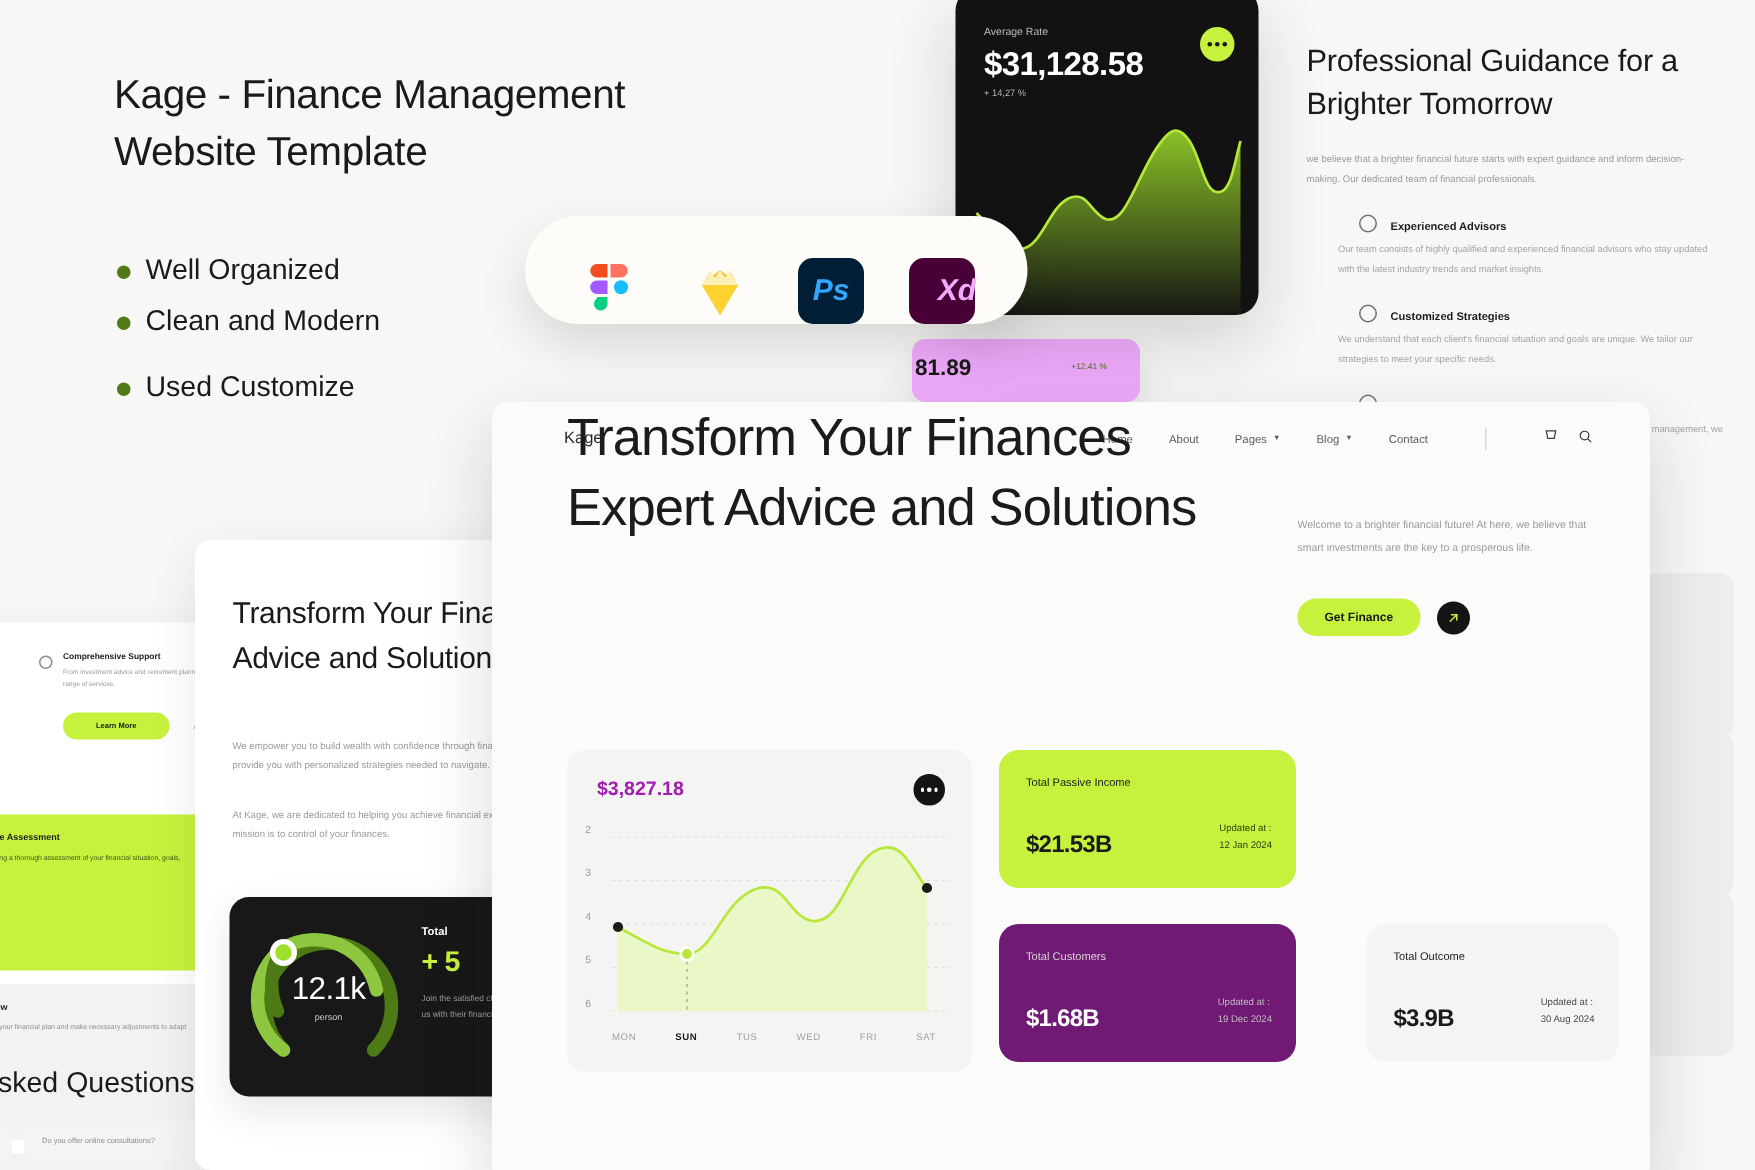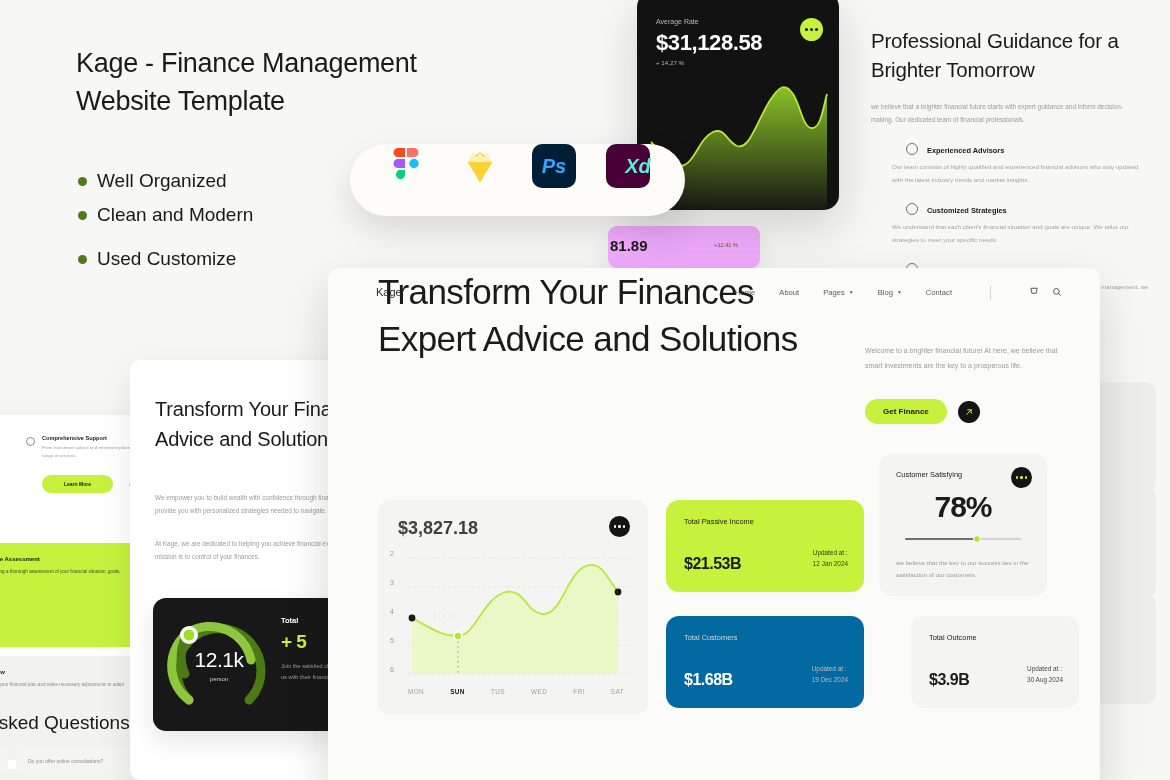--- a/index.html
+++ b/index.html
@@ -156,30 +156,30 @@
   .gi-top { display: flex; align-items: flex-end; gap: 9px; margin-left: 35px; }
   .gi-ring { width: 12px; height: 12px; border-radius: 50%; border: 1.2px solid #707070; flex: none; }
   .gi-title { font-size: 7.4px; font-weight: 700; color: #1b1b1b; }
   .gi-body { font-size: 6.2px; line-height: 2.0; color: #a4a4a4; margin: 6px 0 0 21px; width: 258px; }
 
   
   .tools {
     position: absolute; left: 350px; top: 144px; width: 335px; height: 72px;
     background: #fdfcf8; border-radius: 36px;
     box-shadow: 0 14px 34px rgba(0,0,0,.13);
-    display: flex; align-items: flex-start; gap: 30px; padding-left: 34px;
+    display: flex; align-items: flex-end; gap: 30px; padding-left: 34px;
   }
   .tool { width: 44px; height: 44px; position: relative; flex: none; }
   .ps, .xd {
     width: 44px; height: 44px; border-radius: 10px;
     display: flex; align-items: center; justify-content: center;
     font-size: 20px; font-weight: 700; font-style: italic;
   }
   .ps { background: #001e36; color: #31a8ff; }
-  .xd { background: #470137; color: #5eead4; padding-left: 20px; }
+  .xd { background: #470137; color: #f0abfc; padding-left: 20px; }
 
   
   .hero {
     left: 328px; top: 268px; width: 772px; height: 520px;
     background: #fbfbfa; border-radius: 11px;
   }
   .hero-nav {
     position: absolute; left: 0; right: 0; top: 0; height: 48px;
     display: flex; align-items: center; padding: 0 38px 0 48px;
   }
@@ -207,42 +207,42 @@
   .btn-arrow {
     width: 22px; height: 22px; border-radius: 50%; background: #141414;
     display: flex; align-items: center; justify-content: center;
   }
 
   
   .w-chart {
     position: absolute; left: 50px; top: 232px; width: 270px; height: 215px;
     background: #f4f4f2; border-radius: 13px;
   }
-  .wc-val { position: absolute; left: 20px; top: 18px; font-size: 18px; font-weight: 700; color: #404040; }
+  .wc-val { position: absolute; left: 20px; top: 18px; font-size: 13px; font-weight: 700; color: #a21caf; }
   .wc-menu {
     position: absolute; right: 18px; top: 16px; width: 21px; height: 21px;
     background: #141414; border-radius: 50%;
     display: flex; align-items: center; justify-content: center; gap: 2px;
   }
   .wc-menu i { width: 2.6px; height: 2.6px; background: #fff; border-radius: 50%; display: block; }
   .wc-plot { position: absolute; left: 12px; top: 52px; width: 248px; height: 132px; }
   .wc-ylab {
     position: absolute; left: 0; width: 16px; text-align: right;
     font-size: 7px; color: #9a9a9a;
   }
   .wc-xaxis {
     position: absolute; left: 12px; right: 12px; top: 188px;
     display: flex; justify-content: space-between; padding: 0 12px 0 18px;
   }
   .wc-xlab { font-size: 6.4px; color: #a0a0a0; letter-spacing: .4px; }
   .wc-xlab.active { color: #1b1b1b; font-weight: 700; }
 
   .w-stat { position: absolute; border-radius: 13px; }
   .w-green { left: 338px; top: 232px; width: 198px; height: 92px; background: #c6f23e; }
-  .w-dark  { left: 338px; top: 348px; width: 198px; height: 92px; background: #0369a1; }
+  .w-dark  { left: 338px; top: 348px; width: 198px; height: 92px; background: #701a75; }
   .w-outcome { left: 583px; top: 348px; width: 168px; height: 92px; background: #f4f4f2; }
   .ws-h { position: absolute; left: 18px; top: 17px; font-size: 7.4px; }
   .ws-v { position: absolute; left: 18px; bottom: 19px; font-size: 16px; font-weight: 700; letter-spacing: -.5px; }
   .ws-u { position: absolute; right: 16px; bottom: 22px; font-size: 6.4px; line-height: 1.7; text-align: left; }
   .on-light .ws-h, .on-light .ws-v { color: #1b1b1b; }
   .on-light .ws-u { color: #4a4a4a; }
   .on-green .ws-h, .on-green .ws-v { color: #1b1b1b; }
   .on-green .ws-u { color: #2f4110; }
   .on-dark .ws-h { color: #d6d6d6; }
   .on-dark .ws-v { color: #fff; }
@@ -577,34 +577,20 @@
 
     <div class="w-stat w-dark on-dark">
       <div class="ws-h">Total Customers</div>
       <div class="ws-v">$1.68B</div>
       <div class="ws-u">
         <div>Updated at :</div>
         <div>19 Dec 2024</div>
       </div>
     </div>
 
-    <div class="w-sat">
-      <div class="sat-h">Customer Satisfying</div>
-      <div class="sat-menu">
-          <i></i>
-          <i></i>
-          <i></i>
-        </div>
-      <div class="sat-v">78%</div>
-      <div class="sat-track">
-        <div class="sat-fill" style="width:62%;"></div>
-        <div class="sat-knob" style="left:62%;"></div>
-      </div>
-      <div class="sat-p">we believe that the key to our success lies in the satisfaction of our customers.</div>
-    </div>
 
     <div class="w-stat w-outcome on-light">
       <div class="ws-h">Total Outcome</div>
       <div class="ws-v">$3.9B</div>
       <div class="ws-u">
         <div>Updated at :</div>
         <div>30 Aug 2024</div>
       </div>
     </div>
 

